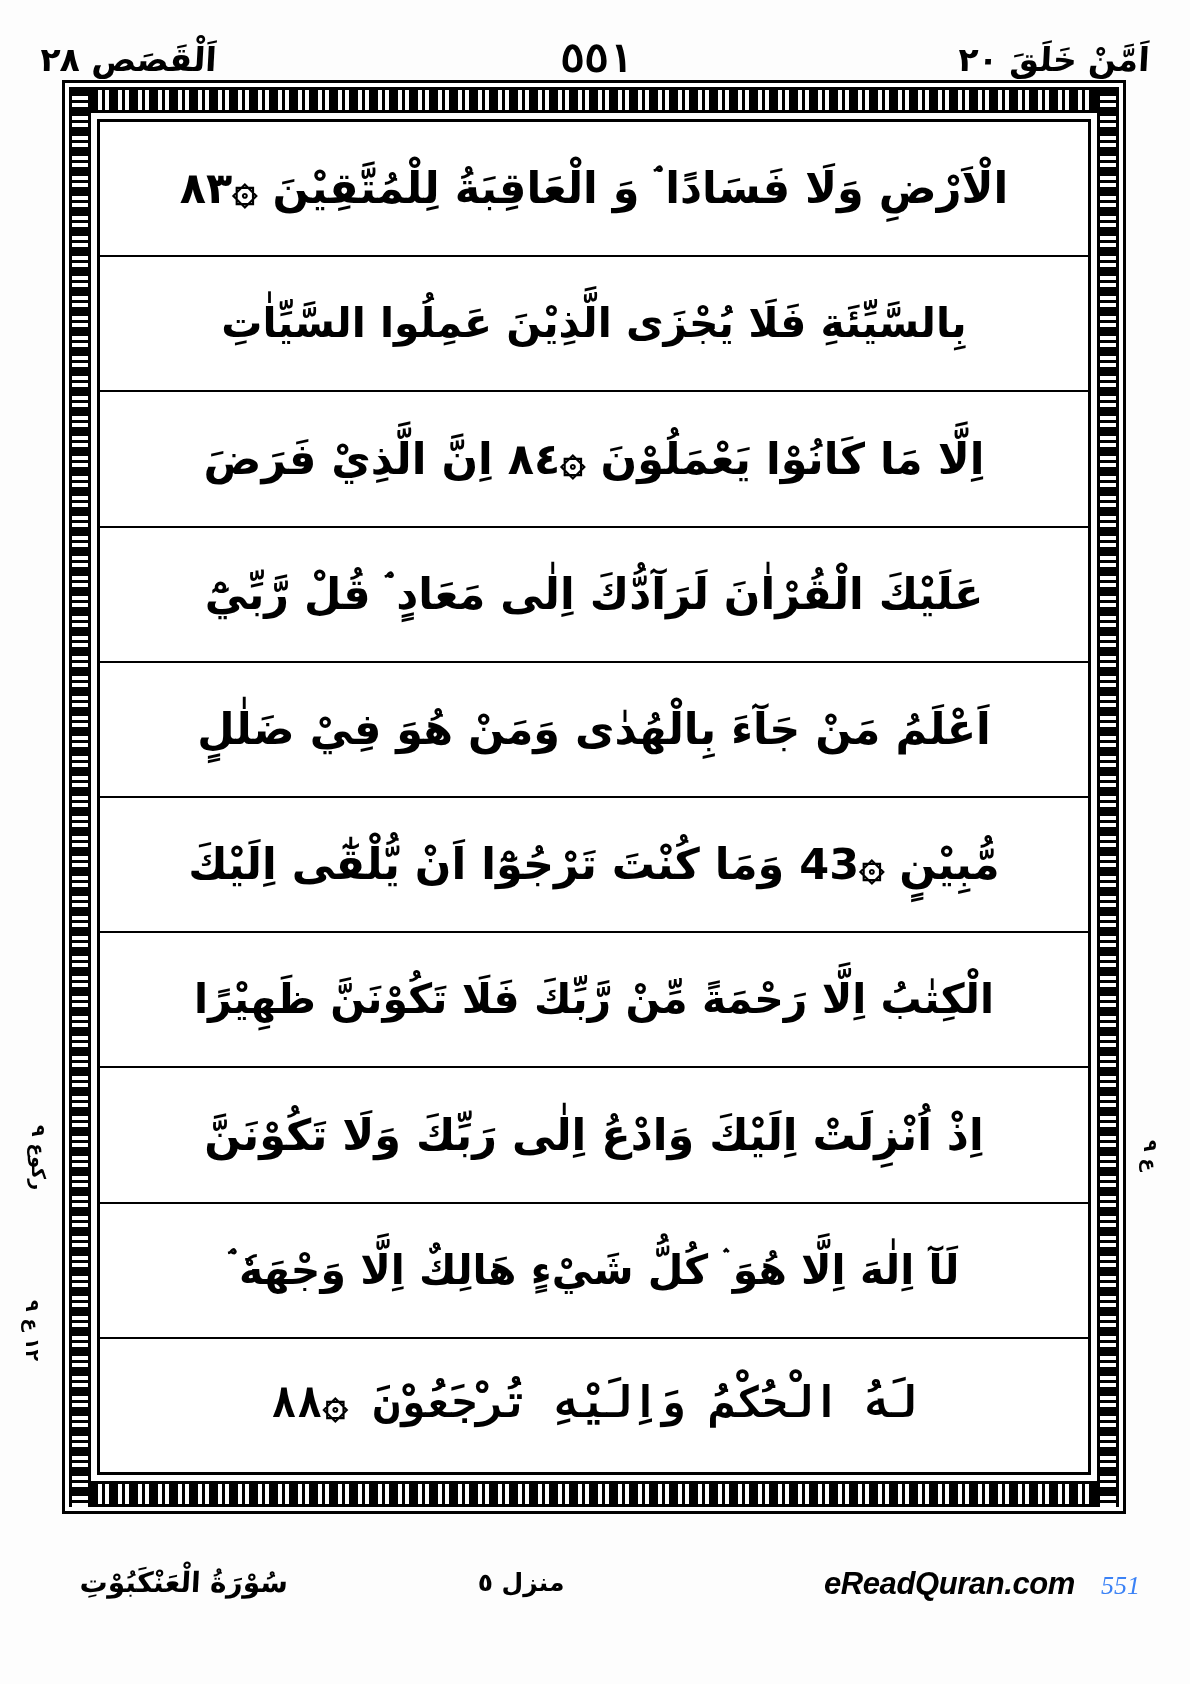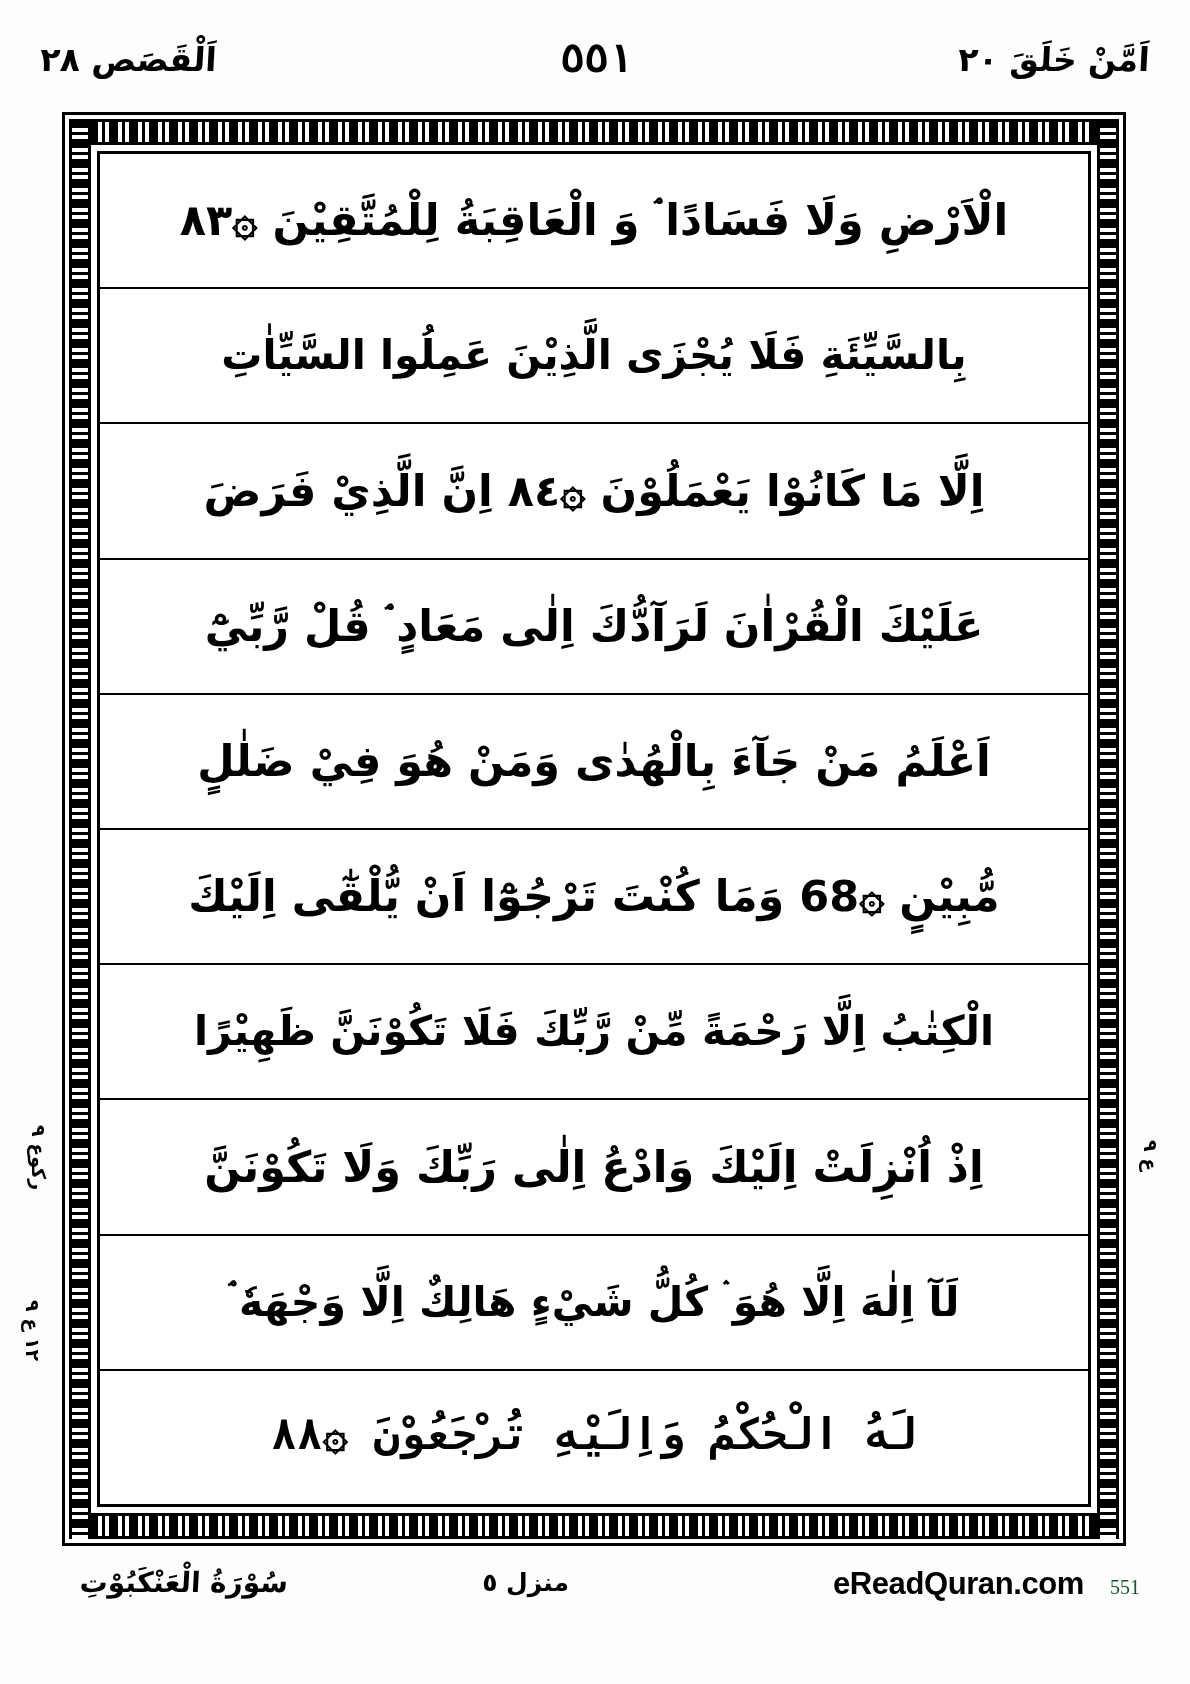--- a/index.html
+++ b/index.html
@@ -48,21 +48,21 @@
   .hdr-pageno {
     font-family: Liberation Mono, monospace;
     font-size: 40px;
     font-weight: bold;
     letter-spacing: 1px;
   }
 
   
   .frame-outer {
     position: absolute;
-    top: 112px;
+    top: 80px;
     left: 62px;
     width: 1064px;
     height: 1434px;
     box-sizing: border-box;
     border: 3px solid #000;
     background: #fff;
     padding: 7px;
   }
   .frame-band {
     position: absolute;
@@ -209,31 +209,32 @@
     direction: rtl;
     white-space: nowrap;
     padding-top: 8px;
     margin-right: 70px;
   }
   .ftr-right {
     display: flex;
     align-items: baseline;
     gap: 26px;
     padding-top: 6px;
+    font-style: italic;
   }
   .ftr-site {
     font-family: "Liberation Sans", sans-serif;
     font-size: 31px;
     font-weight: bold;
     letter-spacing: -0.4px;
   }
   .ftr-pageno {
     font-family: "Liberation Serif", serif;
-    font-size: 20px;
-    color: #14532d;
+    font-size: 26px;
+    color: #3b82f6;
   }
 </style>
 </head>
 <body>
 
 <div class="page">
 
   <div class="page-header">
     <div class="hdr-surah">اَلْقَصَص ٢٨</div>
     <div class="hdr-pageno">٥٥١</div>
@@ -256,21 +257,21 @@
       <div class="ayah-line">
           <div class="ayah-text">اِلَّا مَا كَانُوْا يَعْمَلُوْنَ ۞٨٤ اِنَّ الَّذِيْ فَرَضَ</div>
         </div>
       <div class="ayah-line">
           <div class="ayah-text">عَلَيْكَ الْقُرْاٰنَ لَرَآدُّكَ اِلٰى مَعَادٍ ۘ قُلْ رَّبِّيْٓ</div>
         </div>
       <div class="ayah-line">
           <div class="ayah-text">اَعْلَمُ مَنْ جَآءَ بِالْهُدٰى وَمَنْ هُوَ فِيْ ضَلٰلٍ</div>
         </div>
       <div class="ayah-line">
-          <div class="ayah-text">مُّبِيْنٍ ۞68 وَمَا كُنْتَ تَرْجُوْٓا اَنْ يُّلْقٰٓى اِلَيْكَ</div>
+          <div class="ayah-text">مُّبِيْنٍ ۞43 وَمَا كُنْتَ تَرْجُوْٓا اَنْ يُّلْقٰٓى اِلَيْكَ</div>
         </div>
       <div class="ayah-line full">
           <div class="ayah-text">الْكِتٰبُ اِلَّا رَحْمَةً مِّنْ رَّبِّكَ فَلَا تَكُوْنَنَّ ظَهِيْرًا</div>
         </div>
       <div class="ayah-line">
           <div class="ayah-text">اِذْ اُنْزِلَتْ اِلَيْكَ وَادْعُ اِلٰى رَبِّكَ وَلَا تَكُوْنَنَّ</div>
         </div>
       <div class="ayah-line full">
           <div class="ayah-text">لَآ اِلٰهَ اِلَّا هُوَ ۛ كُلُّ شَيْءٍ هَالِكٌ اِلَّا وَجْهَهٗ ۘ</div>
         </div>

